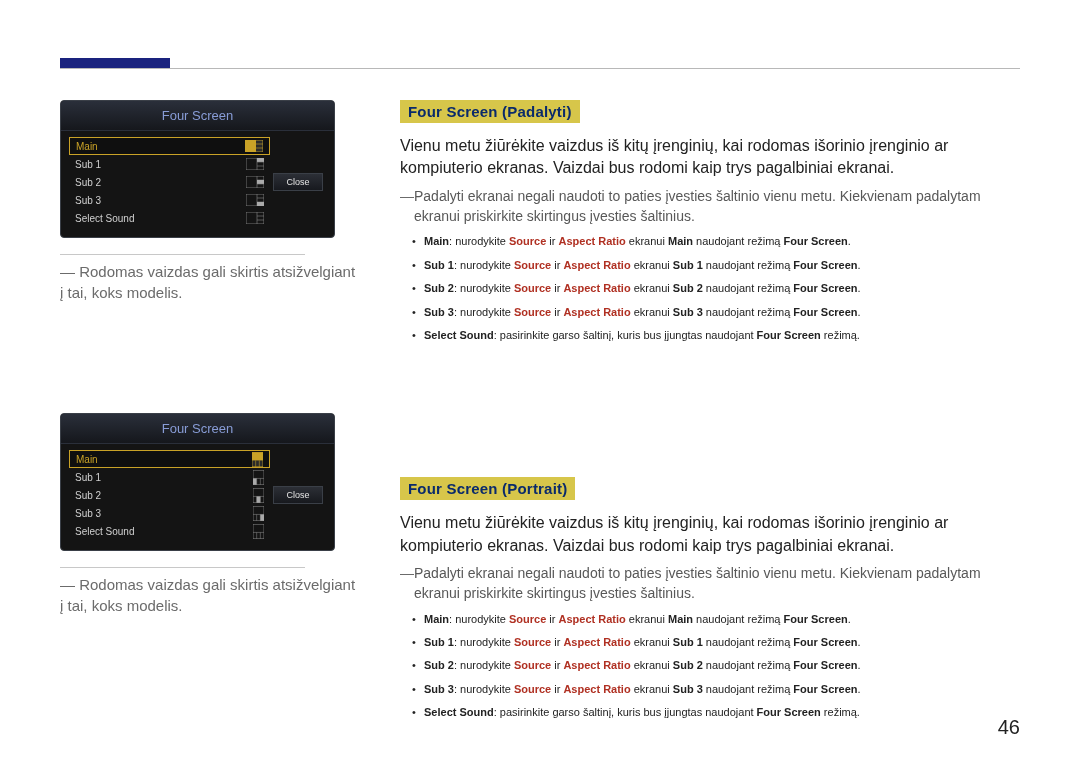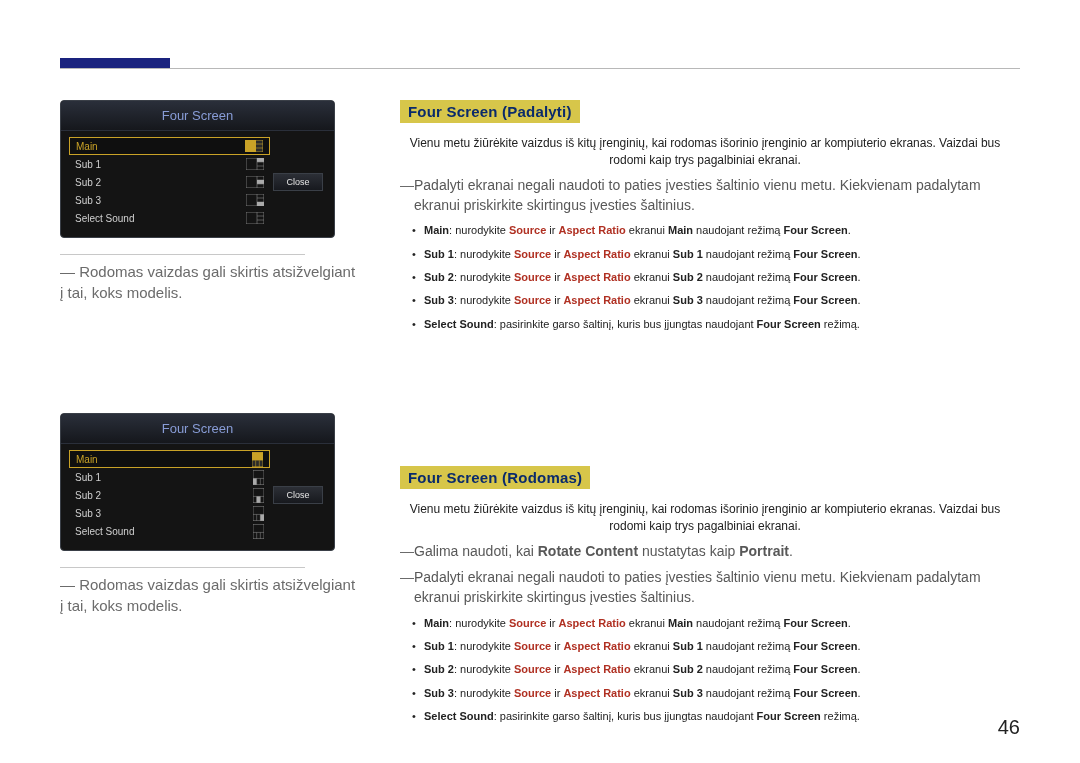--- a/index.html
+++ b/index.html
@@ -120,26 +120,25 @@
     display: inline-block;
     background: #d7c64a;
     color: #0a2a6b;
     font-weight: bold;
     font-size: 15px;
     padding: 3px 8px;
     margin-bottom: 12px;
     letter-spacing: 0.2px;
   }
   .para {
-    font-size: 12px;
+    font-size: 16px;
     color: #222;
     line-height: 1.4;
     margin-bottom: 6px;
     padding-right: 10px;
-    text-align: center;
   }
   .dash-note {
     font-size: 14px;
     color: #585858;
     line-height: 1.45;
     padding-left: 14px;
     position: relative;
     margin-bottom: 6px;
     padding-right: 10px;
   }
@@ -329,23 +328,22 @@
           <li><span class="b">Sub 1</span><span>: nurodykite </span><span class="br">Source</span><span> ir </span><span class="br">Aspect Ratio</span><span> ekranui </span><span class="b">Sub 1</span><span> naudojant režimą </span><span class="b">Four Screen</span><span>.</span></li>
           <li><span class="b">Sub 2</span><span>: nurodykite </span><span class="br">Source</span><span> ir </span><span class="br">Aspect Ratio</span><span> ekranui </span><span class="b">Sub 2</span><span> naudojant režimą </span><span class="b">Four Screen</span><span>.</span></li>
           <li><span class="b">Sub 3</span><span>: nurodykite </span><span class="br">Source</span><span> ir </span><span class="br">Aspect Ratio</span><span> ekranui </span><span class="b">Sub 3</span><span> naudojant režimą </span><span class="b">Four Screen</span><span>.</span></li>
           <li><span class="b">Select Sound</span><span>: pasirinkite garso šaltinį, kuris bus įjungtas naudojant </span><span class="b">Four Screen</span><span> režimą.</span></li>
         </ul>
       </div>
 
       <div style="height:86px"></div>
 
       <div class="section-block">
-        <div class="heading">Four Screen (Rodomas)</div>
+        <div class="heading">Four Screen (Portrait)</div>
         <div class="para">Vienu metu žiūrėkite vaizdus iš kitų įrenginių, kai rodomas išorinio įrenginio ar kompiuterio ekranas. Vaizdai bus rodomi kaip trys pagalbiniai ekranai.</div>
-        <div class="dash-note"><span>Galima naudoti, kai </span><span class="b">Rotate Content</span><span> nustatytas kaip </span><span class="b">Portrait</span><span>.</span></div>
         <div class="dash-note">Padalyti ekranai negali naudoti to paties įvesties šaltinio vienu metu. Kiekvienam padalytam ekranui priskirkite skirtingus įvesties šaltinius.</div>
         <ul class="bullets">
           <li><span class="b">Main</span><span>: nurodykite </span><span class="br">Source</span><span> ir </span><span class="br">Aspect Ratio</span><span> ekranui </span><span class="b">Main</span><span> naudojant režimą </span><span class="b">Four Screen</span><span>.</span></li>
           <li><span class="b">Sub 1</span><span>: nurodykite </span><span class="br">Source</span><span> ir </span><span class="br">Aspect Ratio</span><span> ekranui </span><span class="b">Sub 1</span><span> naudojant režimą </span><span class="b">Four Screen</span><span>.</span></li>
           <li><span class="b">Sub 2</span><span>: nurodykite </span><span class="br">Source</span><span> ir </span><span class="br">Aspect Ratio</span><span> ekranui </span><span class="b">Sub 2</span><span> naudojant režimą </span><span class="b">Four Screen</span><span>.</span></li>
           <li><span class="b">Sub 3</span><span>: nurodykite </span><span class="br">Source</span><span> ir </span><span class="br">Aspect Ratio</span><span> ekranui </span><span class="b">Sub 3</span><span> naudojant režimą </span><span class="b">Four Screen</span><span>.</span></li>
           <li><span class="b">Select Sound</span><span>: pasirinkite garso šaltinį, kuris bus įjungtas naudojant </span><span class="b">Four Screen</span><span> režimą.</span></li>
         </ul>
       </div>
 

